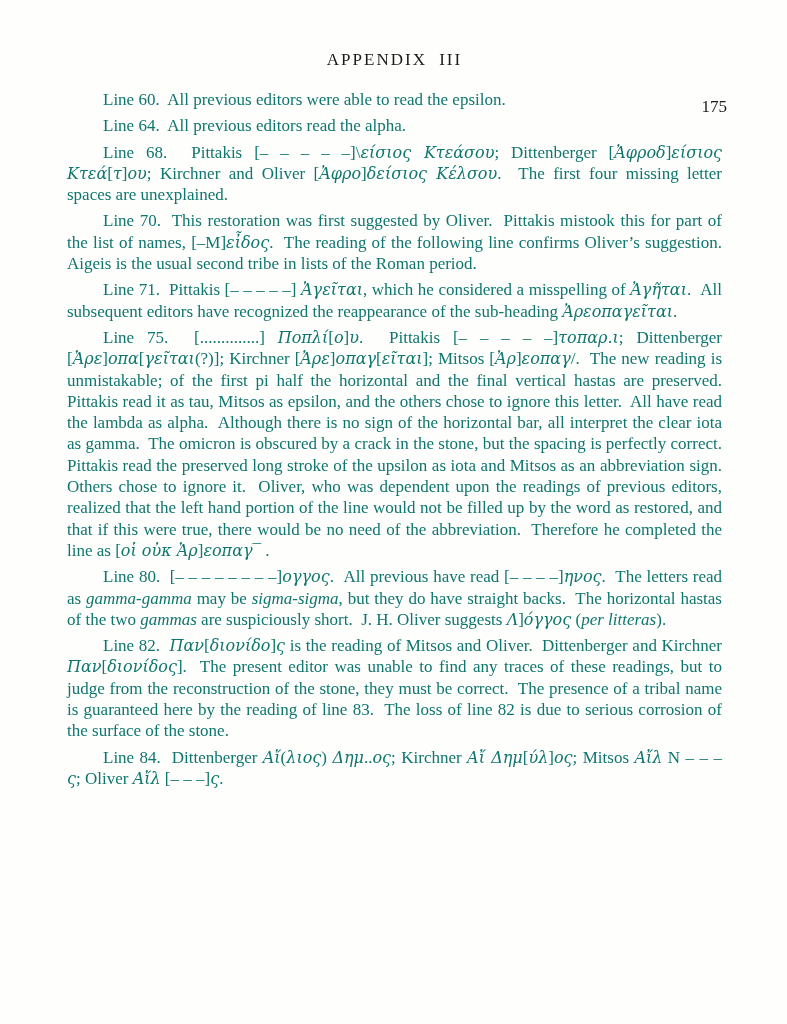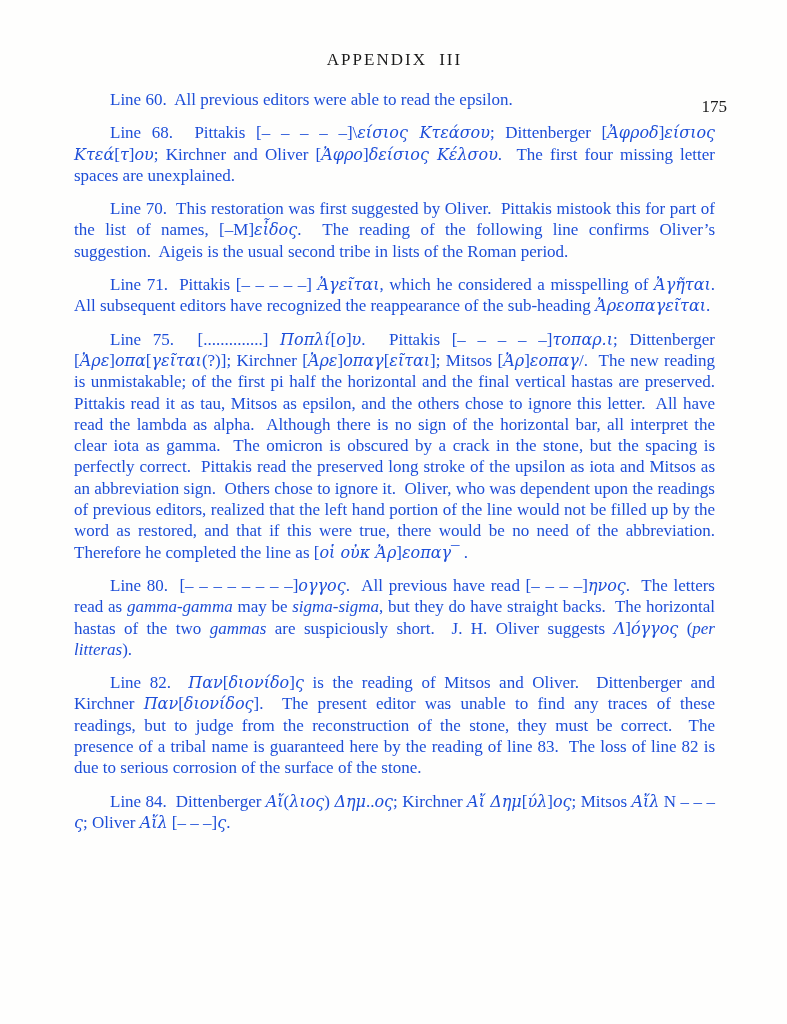--- a/index.html
+++ b/index.html
@@ -41,27 +41,27 @@
   }
   .running-head .page-num {
     position: absolute;
     right: 0;
     top: 0;
     font-size: 17px;
     color: #1a1a1a;
     margin-top: 47px;
   }
   .body-text .para {
-    margin: 12px;
+    margin: 5px;
     font-size: 17px;
     line-height: 21.3px;
     text-align: justify;
     text-indent: 36px;
     white-space: pre-wrap;
-    color: #1d4ed8;
+    color: #0f766e;
   }
   .gk {
     font-family: "DejaVu Serif", serif;
     font-style: italic;
     font-size: 16px;
   }
   .it {
     font-style: italic;
   }
 </style>
@@ -69,20 +69,21 @@
 <body>
 
 <div class="page">
   <div class="content">
     <div class="running-head">
       <span class="head-title">APPENDIX III</span>
       <span class="page-num">175</span>
     </div>
     <div class="body-text">
       <p class="para"><span>Line 60.  All previous editors were able to read the epsilon.</span></p>
+      <p class="para"><span>Line 64.  All previous editors read the alpha.</span></p>
       <p class="para"><span>Line 68.  Pittakis [– – – – –]\</span><span class="gk">είσιος Κτεάσου</span><span>; Dittenberger [</span><span class="gk">Ἀφροδ</span><span>]</span><span class="gk">είσιος Κτεά</span><span>[</span><span class="gk">τ</span><span>]</span><span class="gk">ου</span><span>; Kirchner and Oliver [</span><span class="gk">Ἀφρο</span><span>]</span><span class="gk">δείσιος Κέλσου</span><span>.  The first four missing letter spaces are unexplained.</span></p>
       <p class="para"><span>Line 70.  This restoration was first suggested by Oliver.  Pittakis mistook this for part of the list of names, [–M]</span><span class="gk">εἶδος</span><span>.  The reading of the following line confirms Oliver’s suggestion.  Aigeis is the usual second tribe in lists of the Roman period.</span></p>
       <p class="para"><span>Line 71.  Pittakis [– – – – –] </span><span class="gk">Ἀγεῖται</span><span>, which he considered a misspelling of </span><span class="gk">Ἀγῆται</span><span>.  All subsequent editors have recognized the reappearance of the sub-heading </span><span class="gk">Ἀρεοπαγεῖται</span><span>.</span></p>
       <p class="para"><span>Line 75.  [..............] </span><span class="gk">Ποπλί</span><span>[</span><span class="gk">ο</span><span>]</span><span class="gk">υ</span><span>.  Pittakis [– – – – –]</span><span class="gk">τοπαρ.ι</span><span>; Dittenberger [</span><span class="gk">Ἀρε</span><span>]</span><span class="gk">οπα</span><span>[</span><span class="gk">γεῖται</span><span>(?)]; Kirchner [</span><span class="gk">Ἀρε</span><span>]</span><span class="gk">οπαγ</span><span>[</span><span class="gk">εῖται</span><span>]; Mitsos [</span><span class="gk">Ἀρ</span><span>]</span><span class="gk">εοπαγ</span><span>/.  The new reading is unmistakable; of the first pi half the horizontal and the final vertical hastas are preserved.  Pittakis read it as tau, Mitsos as epsilon, and the others chose to ignore this letter.  All have read the lambda as alpha.  Although there is no sign of the horizontal bar, all interpret the clear iota as gamma.  The omicron is obscured by a crack in the stone, but the spacing is perfectly correct.  Pittakis read the preserved long stroke of the upsilon as iota and Mitsos as an abbreviation sign.  Others chose to ignore it.  Oliver, who was dependent upon the readings of previous editors, realized that the left hand portion of the line would not be filled up by the word as restored, and that if this were true, there would be no need of the abbreviation.  Therefore he completed the line as [</span><span class="gk">οἱ οὐκ Ἀρ</span><span>]</span><span class="gk">εοπαγ</span><span>¯ .</span></p>
       <p class="para"><span>Line 80.  [– – – – – – – –]</span><span class="gk">ογγος</span><span>.  All previous have read [– – – –]</span><span class="gk">ηνος</span><span>.  The letters read as </span><span class="it">gamma-gamma</span><span> may be </span><span class="it">sigma-sigma</span><span>, but they do have straight backs.  The horizontal hastas of the two </span><span class="it">gammas</span><span> are suspiciously short.  J. H. Oliver suggests </span><span class="gk">Λ</span><span>]</span><span class="gk">όγγος</span><span> (</span><span class="it">per litteras</span><span>).</span></p>
       <p class="para"><span>Line 82.  </span><span class="gk">Παν</span><span>[</span><span class="gk">διονίδο</span><span>]</span><span class="gk">ς</span><span> is the reading of Mitsos and Oliver.  Dittenberger and Kirchner </span><span class="gk">Παν</span><span>[</span><span class="gk">διονίδος</span><span>].  The present editor was unable to find any traces of these readings, but to judge from the reconstruction of the stone, they must be correct.  The presence of a tribal name is guaranteed here by the reading of line 83.  The loss of line 82 is due to serious corrosion of the surface of the stone.</span></p>
       <p class="para"><span>Line 84.  Dittenberger </span><span class="gk">Αἴ</span><span>(</span><span class="gk">λιος</span><span>) </span><span class="gk">Δημ</span><span>..</span><span class="gk">ος</span><span>; Kirchner </span><span class="gk">Αἴ Δημ</span><span>[</span><span class="gk">ύλ</span><span>]</span><span class="gk">ος</span><span>; Mitsos </span><span class="gk">Αἴλ</span><span> N – – – </span><span class="gk">ς</span><span>; Oliver </span><span class="gk">Αἴλ</span><span> [– – –]</span><span class="gk">ς</span><span>.</span></p>
     </div>
   </div>
 </div>

